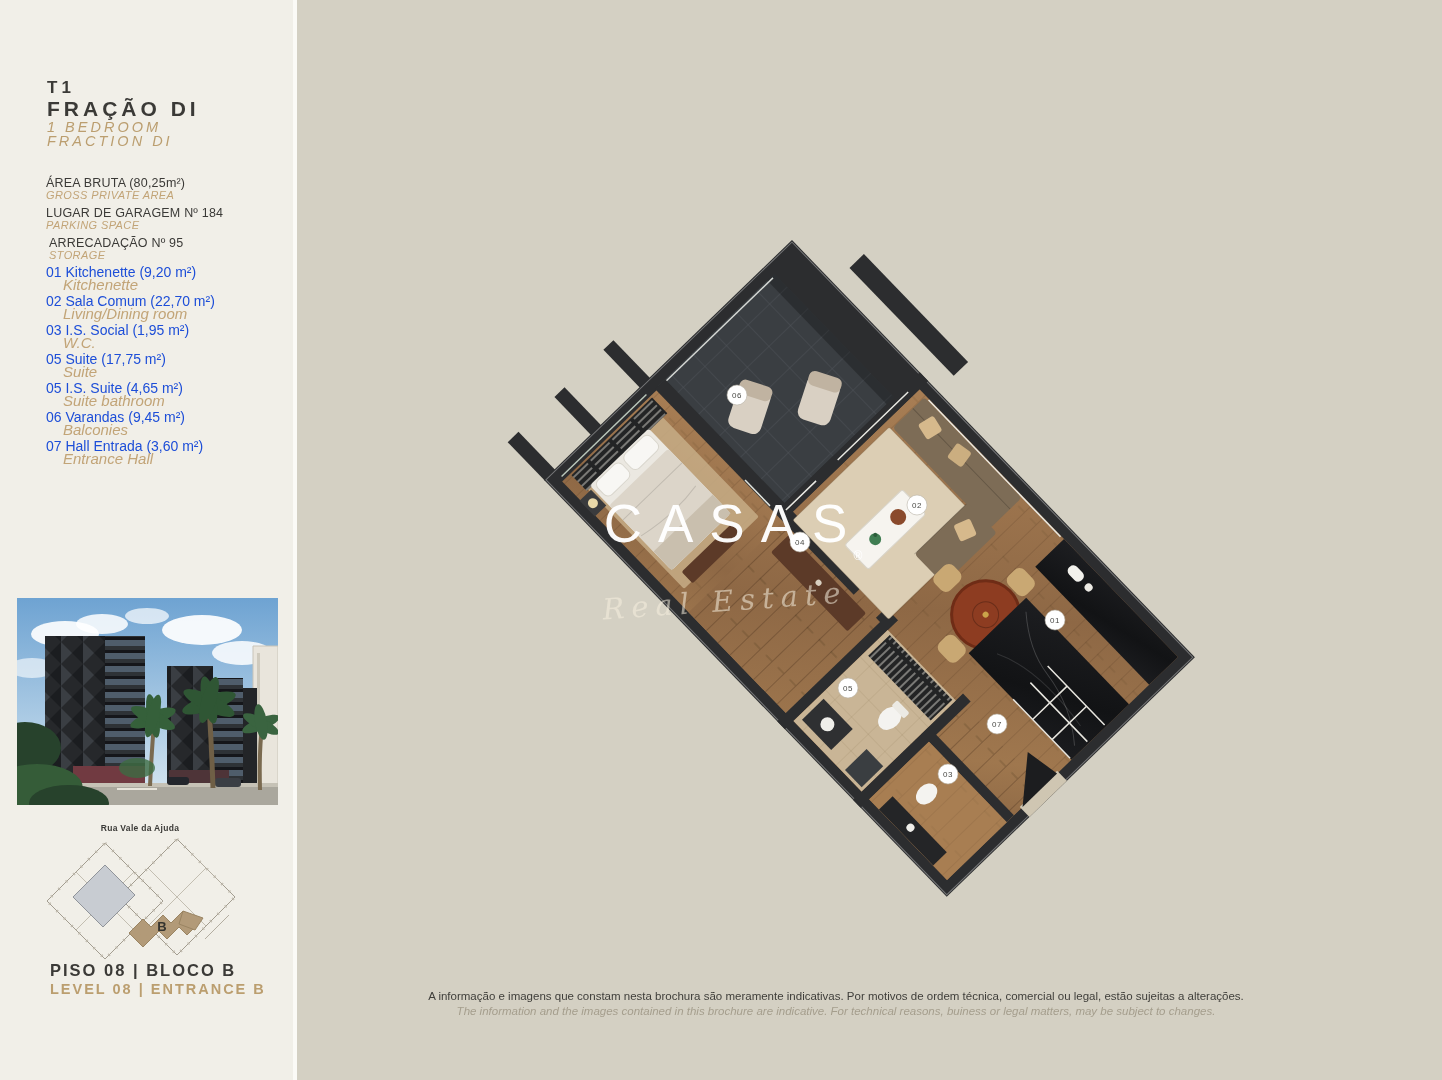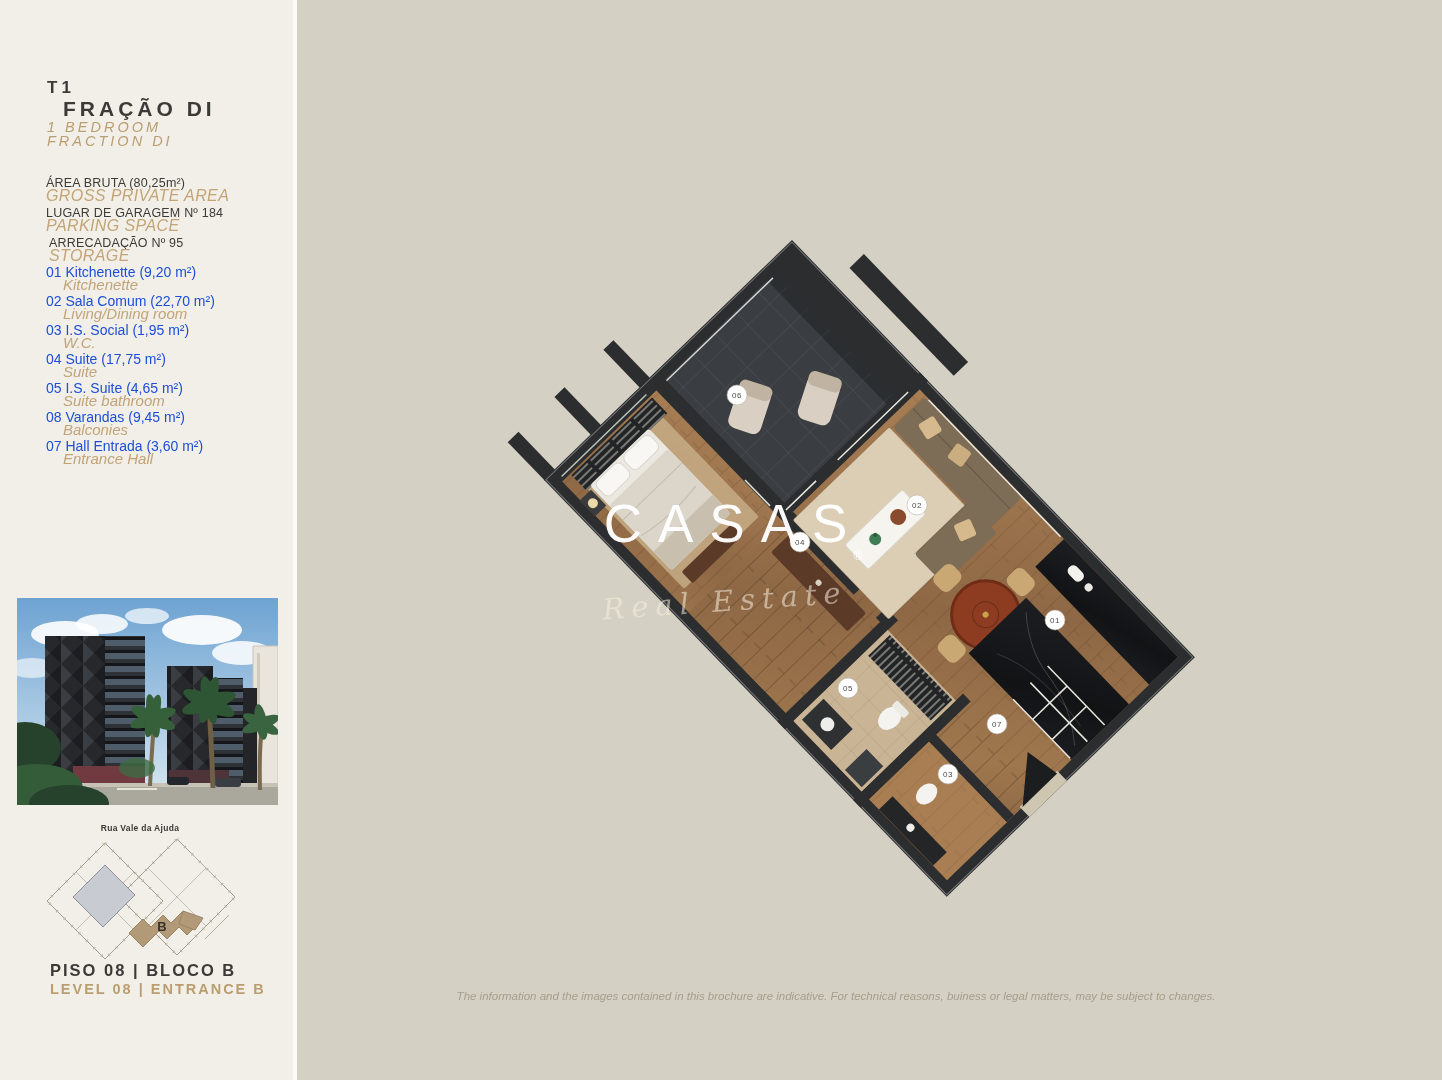--- a/index.html
+++ b/index.html
@@ -7,28 +7,28 @@
        background:#d4d0c3;font-family:"Liberation Sans",sans-serif;}
   .page{position:absolute;inset:0;}
 
   
   .sidebar{position:absolute;left:0;top:0;width:293px;height:1080px;background:#f1efe8;}
   .divider{position:absolute;left:293px;top:0;width:4px;height:1080px;background:#fbfaf6;}
 
   .unit-type{position:absolute;left:47px;top:78px;font-size:17px;font-weight:bold;
              letter-spacing:4px;color:#3b3a37;}
   .unit-name-pt{position:absolute;left:47px;top:97px;font-size:21px;font-weight:bold;
-             letter-spacing:4px;color:#3b3a37;margin-left:16px;}
+             letter-spacing:4px;color:#3b3a37;}
   .unit-name-en{position:absolute;left:47px;top:120px;font-size:14.5px;font-weight:normal;
              font-style:italic;letter-spacing:3px;color:#bb9e6f;line-height:14px;}
 
   .specs{position:absolute;left:46px;top:176px;width:235px;}
   .spec{margin-bottom:5px;}
   .spec-pt{font-size:12.5px;color:#3b3a37;line-height:14px;letter-spacing:.2px;}
-  .spec-en{font-size:16px;color:#c2a477;font-style:italic;line-height:11px;letter-spacing:.4px;}
+  .spec-en{font-size:11px;color:#c2a477;font-style:italic;line-height:11px;letter-spacing:.4px;}
 
   .rooms{position:absolute;left:46px;top:265px;width:235px;}
   .room{margin-bottom:4px;}
   .room-pt{font-size:14px;color:#1d4ed8;line-height:14px;}
   .room-en{font-size:15px;color:#c2a477;font-style:italic;line-height:11px;padding-left:17px;}
 
   .photo-frame{position:absolute;left:17px;top:598px;width:261px;height:207px;
                background:#9db8cc;overflow:hidden;}
   .street-label{position:absolute;left:45px;top:823px;width:190px;text-align:center;
                font-size:8.5px;font-weight:bold;color:#3b3a37;letter-spacing:.3px;}
@@ -97,29 +97,29 @@
       </div>
       <div class="room">
         <div class="room-pt">02 Sala Comum (22,70 m²)</div>
         <div class="room-en">Living/Dining room</div>
       </div>
       <div class="room">
         <div class="room-pt">03 I.S. Social (1,95 m²)</div>
         <div class="room-en">W.C.</div>
       </div>
       <div class="room">
-        <div class="room-pt">04 Suite (17,75 m²)</div>
+        <div class="room-pt">05 Suite (17,75 m²)</div>
         <div class="room-en">Suite</div>
       </div>
       <div class="room">
         <div class="room-pt">05 I.S. Suite (4,65 m²)</div>
         <div class="room-en">Suite bathroom</div>
       </div>
       <div class="room">
-        <div class="room-pt">08 Varandas (9,45 m²)</div>
+        <div class="room-pt">06 Varandas (9,45 m²)</div>
         <div class="room-en">Balconies</div>
       </div>
       <div class="room">
         <div class="room-pt">07 Hall Entrada (3,60 m²)</div>
         <div class="room-en">Entrance Hall</div>
       </div>
     </div>
 
     <div class="photo-frame">
       <svg width="261" height="207" viewBox="0 0 261 207">
@@ -424,16 +424,17 @@
         </g>
       </g>
     </svg>
 
     <div class="watermark">
       <div class="wm-brand"><span>CASAS</span><span class="wm-reg">®</span></div>
       <div class="wm-tag">Real Estate</div>
     </div>
 
     <div class="disclaimer">
+      <div class="disc-pt">A informação e imagens que constam nesta brochura são meramente indicativas. Por motivos de ordem técnica, comercial ou legal, estão sujeitas a alterações.</div>
       <div class="disc-en">The information and the images contained in this brochure are indicative. For technical reasons, buiness or legal matters, may be subject to changes.</div>
     </div>
   </main>
 </div>
 
 </body></html>

